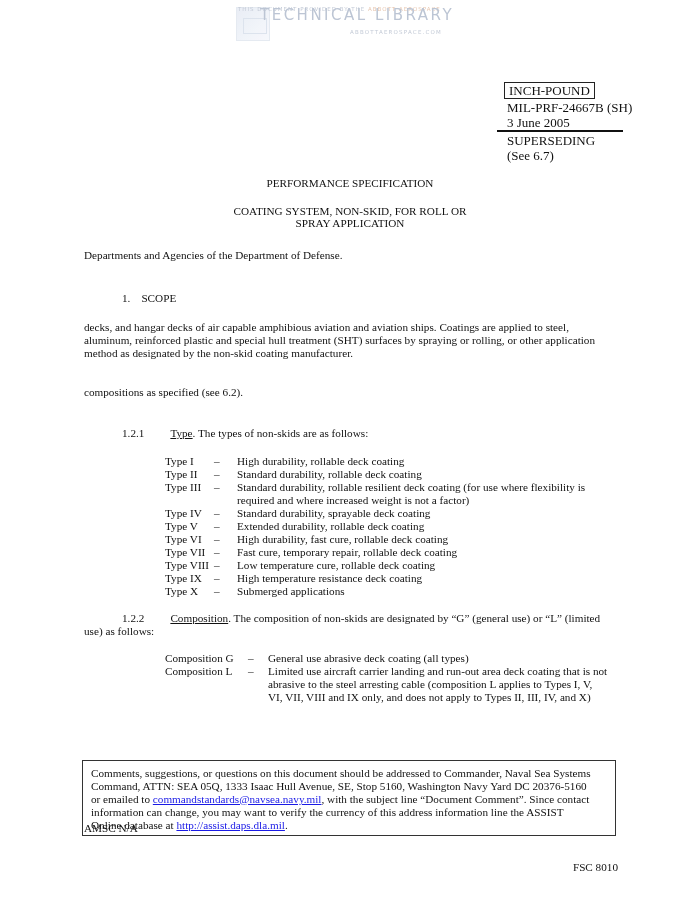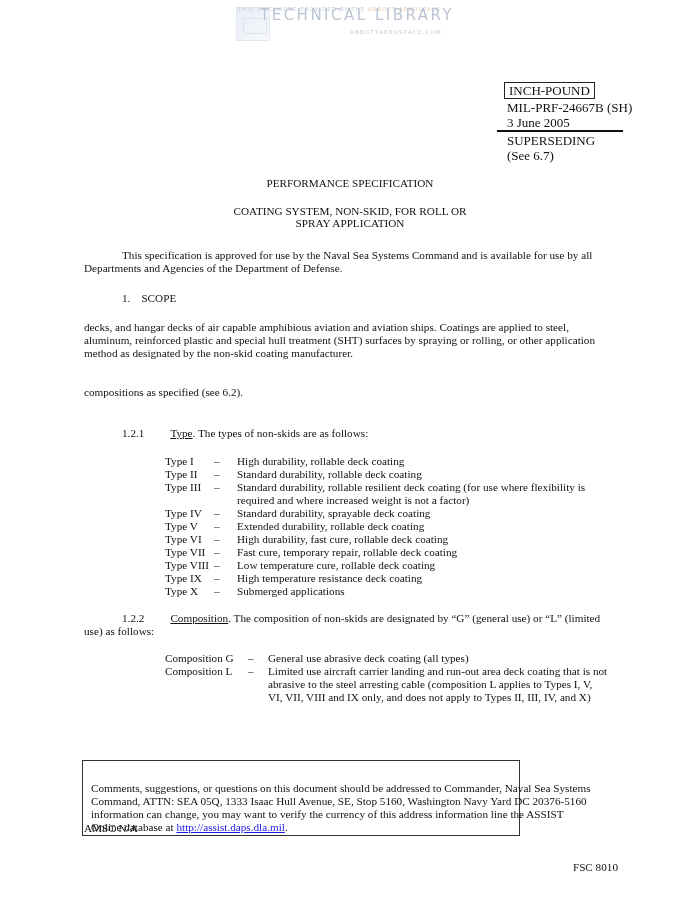--- a/index.html
+++ b/index.html
@@ -24,22 +24,22 @@
     .center { position: absolute; left: 0; width: 700px; text-align: center; }
     .para { position: absolute; left: 84px; width: 534px; text-align: left; }
     u { text-decoration: underline; }
     .row { position: absolute; white-space: nowrap; }
     .tname { position: absolute; left: 165px; }
     .tdash { position: absolute; left: 214px; }
     .tdesc { position: absolute; left: 237px; }
     .cname { position: absolute; left: 165px; }
     .cdash { position: absolute; left: 248px; }
     .cdesc { position: absolute; left: 268px; }
-    .notice { position: absolute; left: 82px; top: 760px; width: 438px; height: 76px;
-      border: 1px solid #333; padding: 21px 0 0 8px; box-sizing: border-box; }
+    .notice { position: absolute; left: 82px; top: 760px; width: 534px; height: 76px;
+      border: 1px solid #333; padding: 6px 0 0 8px; box-sizing: border-box; }
     .notice p { margin: 0; width: 525px; }
     a { color: #1a1ae6; text-decoration: underline; }
   </style>
 </head>
 <body>
 
 <div class="wm">
   <div class="wm-icon"></div>
   <div class="wm-line1"><span>THIS DOCUMENT PROVIDED BY THE</span> <span class="or">ABBOTT AEROSPACE</span></div>
   <div class="wm-line2">TECHNICAL LIBRARY</div>
@@ -51,21 +51,20 @@
 <div class="hdr" style="top:116px;">3 June 2005</div>
 <div class="rule"></div>
 <div class="hdr" style="top:134px;">SUPERSEDING</div>
 <div class="hdr" style="top:149px;">(See 6.7)</div>
 
 <div class="center" style="top:177px;">PERFORMANCE SPECIFICATION</div>
 <div class="center" style="top:205px;">COATING SYSTEM, NON-SKID, FOR ROLL OR</div>
 <div class="center" style="top:217px;">SPRAY APPLICATION</div>
 
 <div class="para" style="top:249px;">
-  <div style="padding-left:38px;">This specification is approved for use by the Naval Sea Systems Command and is available for use by all</div>
   <div>Departments and Agencies of the Department of Defense.</div>
 </div>
 
 <div class="row" style="top:292px; left:122px;">
   <span>1.</span><span style="display:inline-block;width:11px;"></span><span>SCOPE</span>
 </div>
 
 <div class="para" style="top:321px;">
   <div style="white-space:nowrap;">decks, and hangar decks of air capable amphibious aviation and aviation ships.  Coatings are applied to steel,</div>
   <div style="white-space:nowrap;">aluminum, reinforced plastic and special hull treatment (SHT) surfaces by spraying or rolling, or other application</div>
@@ -156,18 +155,19 @@
     <span class="cdesc">abrasive to the steel arresting cable (composition L applies to Types I, V,</span>
   </div>
   <div class="row" style="top:691px; left:0;">
     <span class="cdesc">VI, VII, VIII and IX only, and does not apply to Types II, III, IV, and X)</span>
   </div>
 </div>
 
 <div class="notice">
   <p>Comments, suggestions, or questions on this document should be addressed to Commander, Naval Sea Systems</p>
   <p>Command, ATTN: SEA 05Q, 1333 Isaac Hull Avenue, SE, Stop 5160, Washington Navy Yard DC 20376-5160</p>
+  <p><span>or emailed to </span><a href="#">commandstandards@navsea.navy.mil</a><span>, with the subject line “Document Comment”.  Since contact</span></p>
   <p>information can change, you may want to verify the currency of this address information line the ASSIST</p>
   <p><span>Online database at </span><a href="#">http://assist.daps.dla.mil</a><span>.</span></p>
 </div>
 
 <div class="row" style="top:822px; left:84px;">AMSC N/A</div>
 <div class="row" style="top:855px; right:82px;margin-top:6px;">FSC 8010</div>
 
 </body></html>

